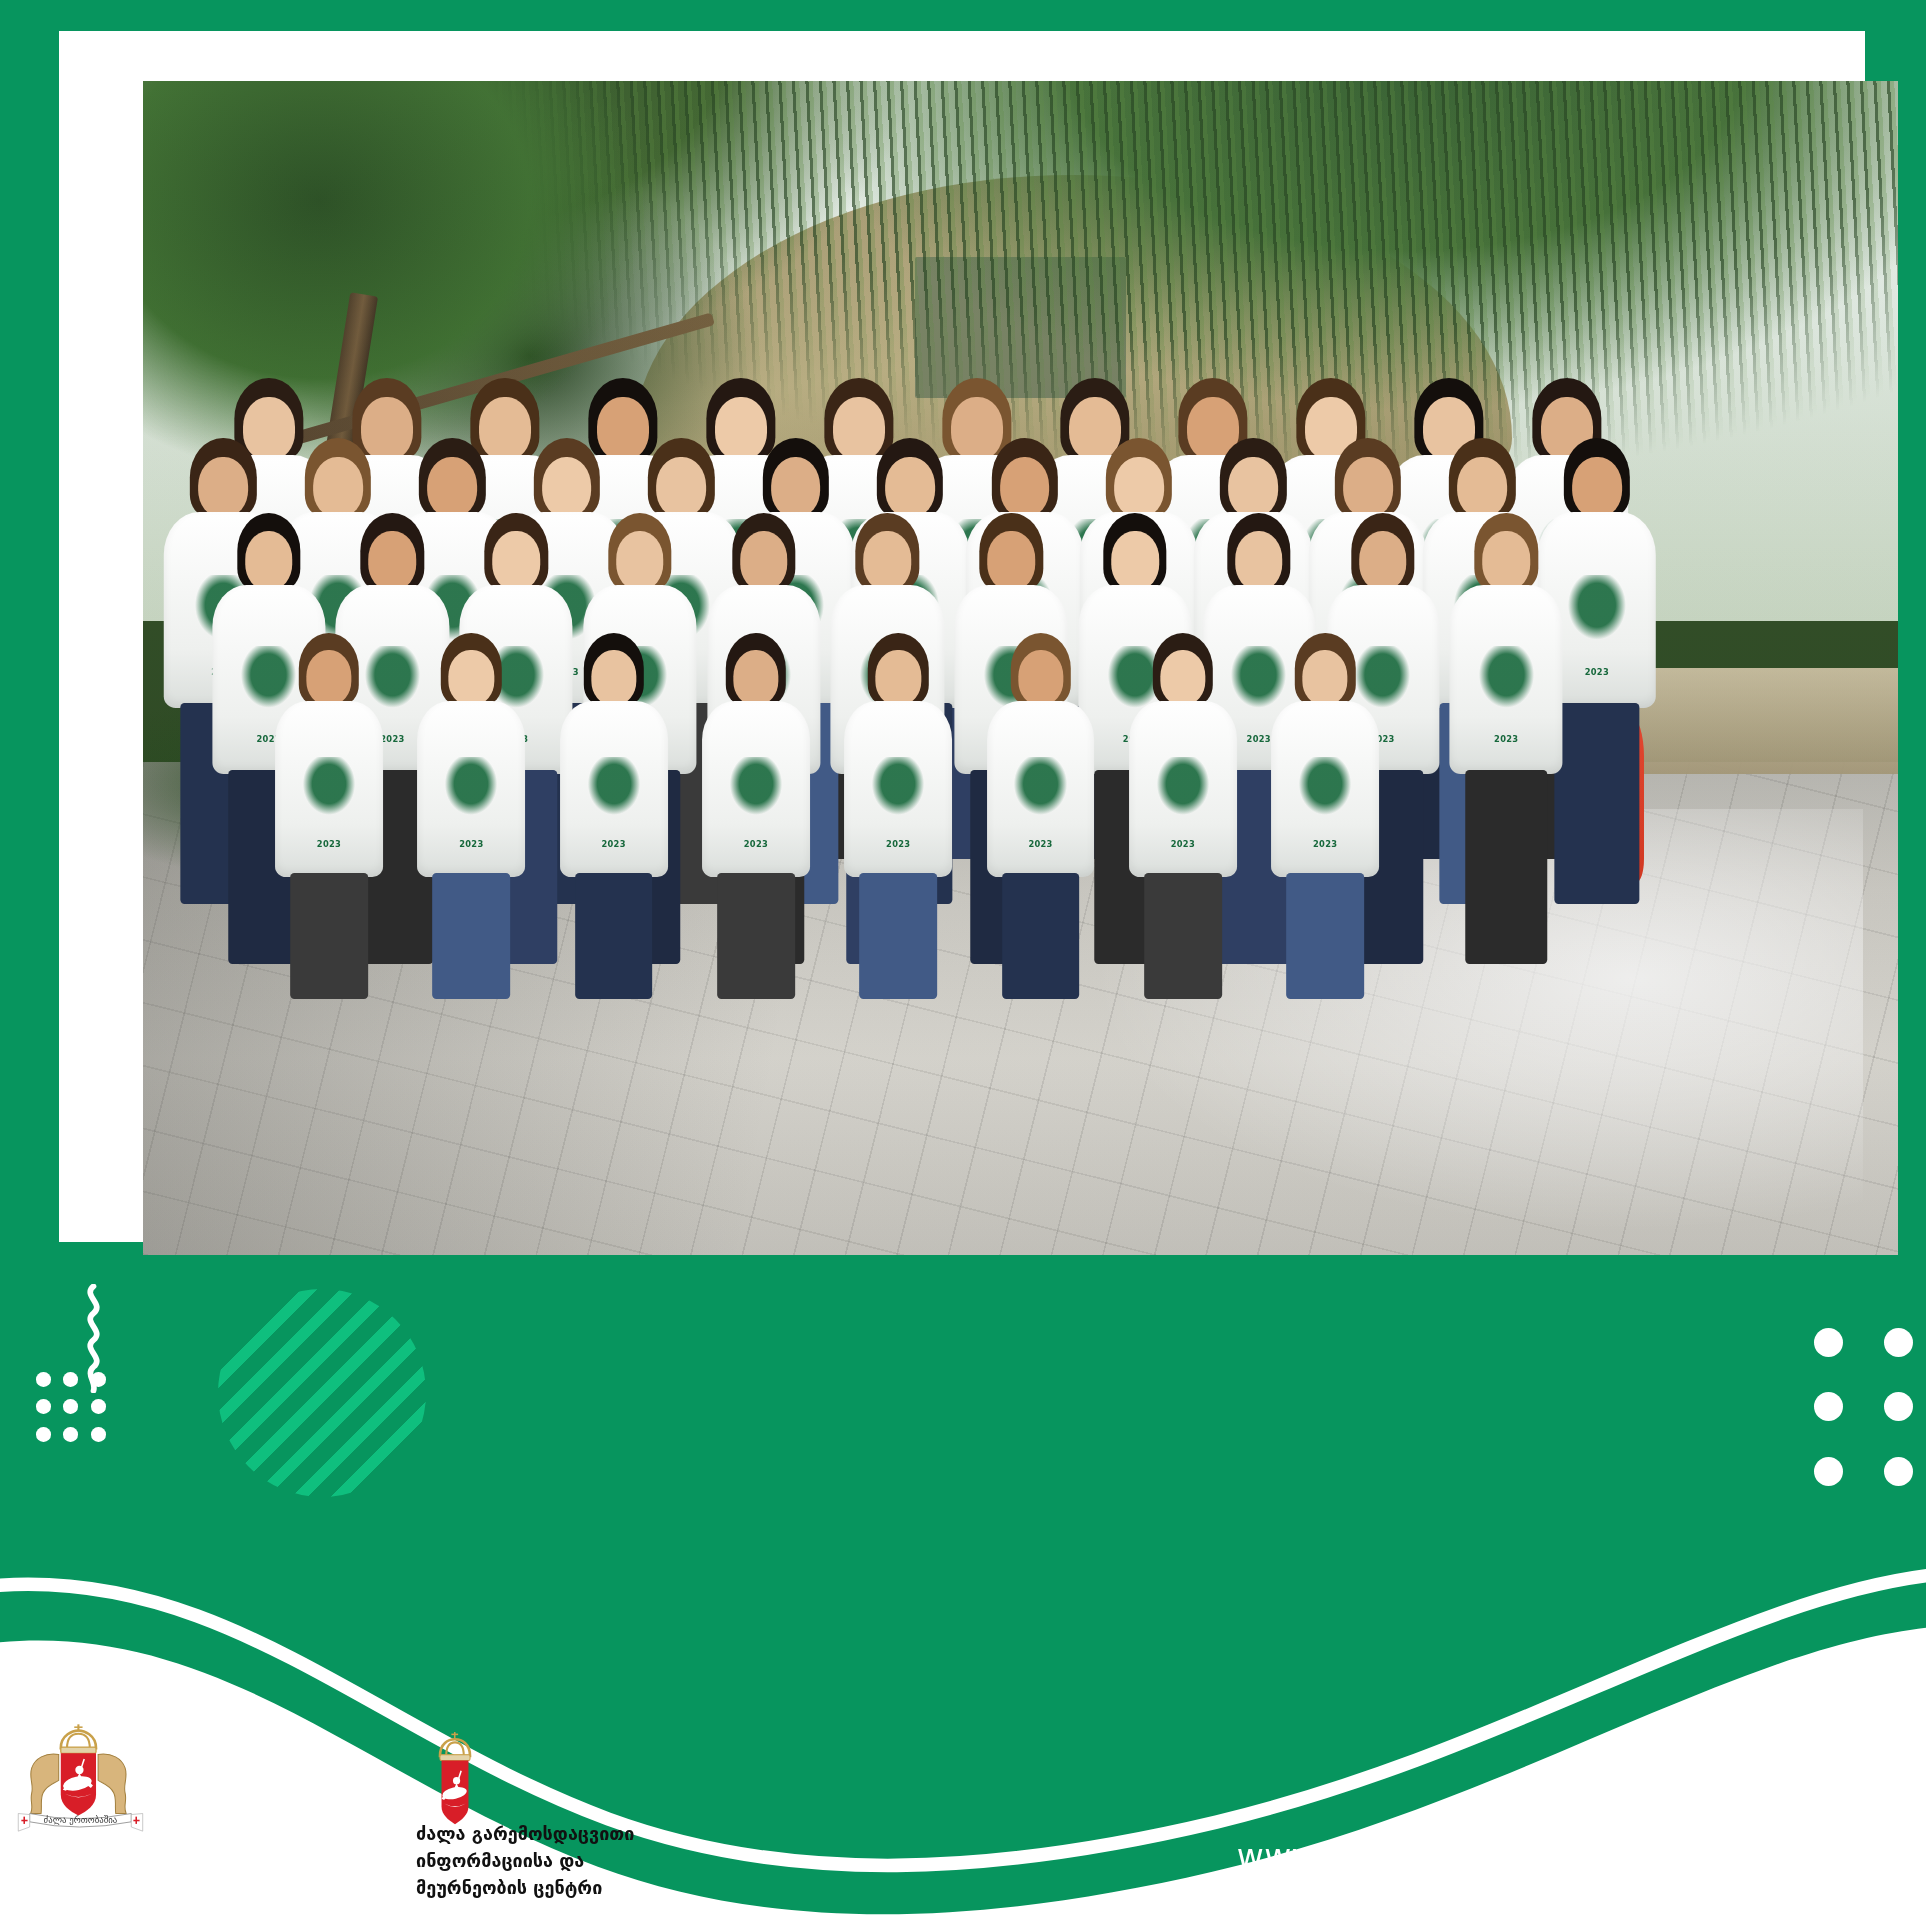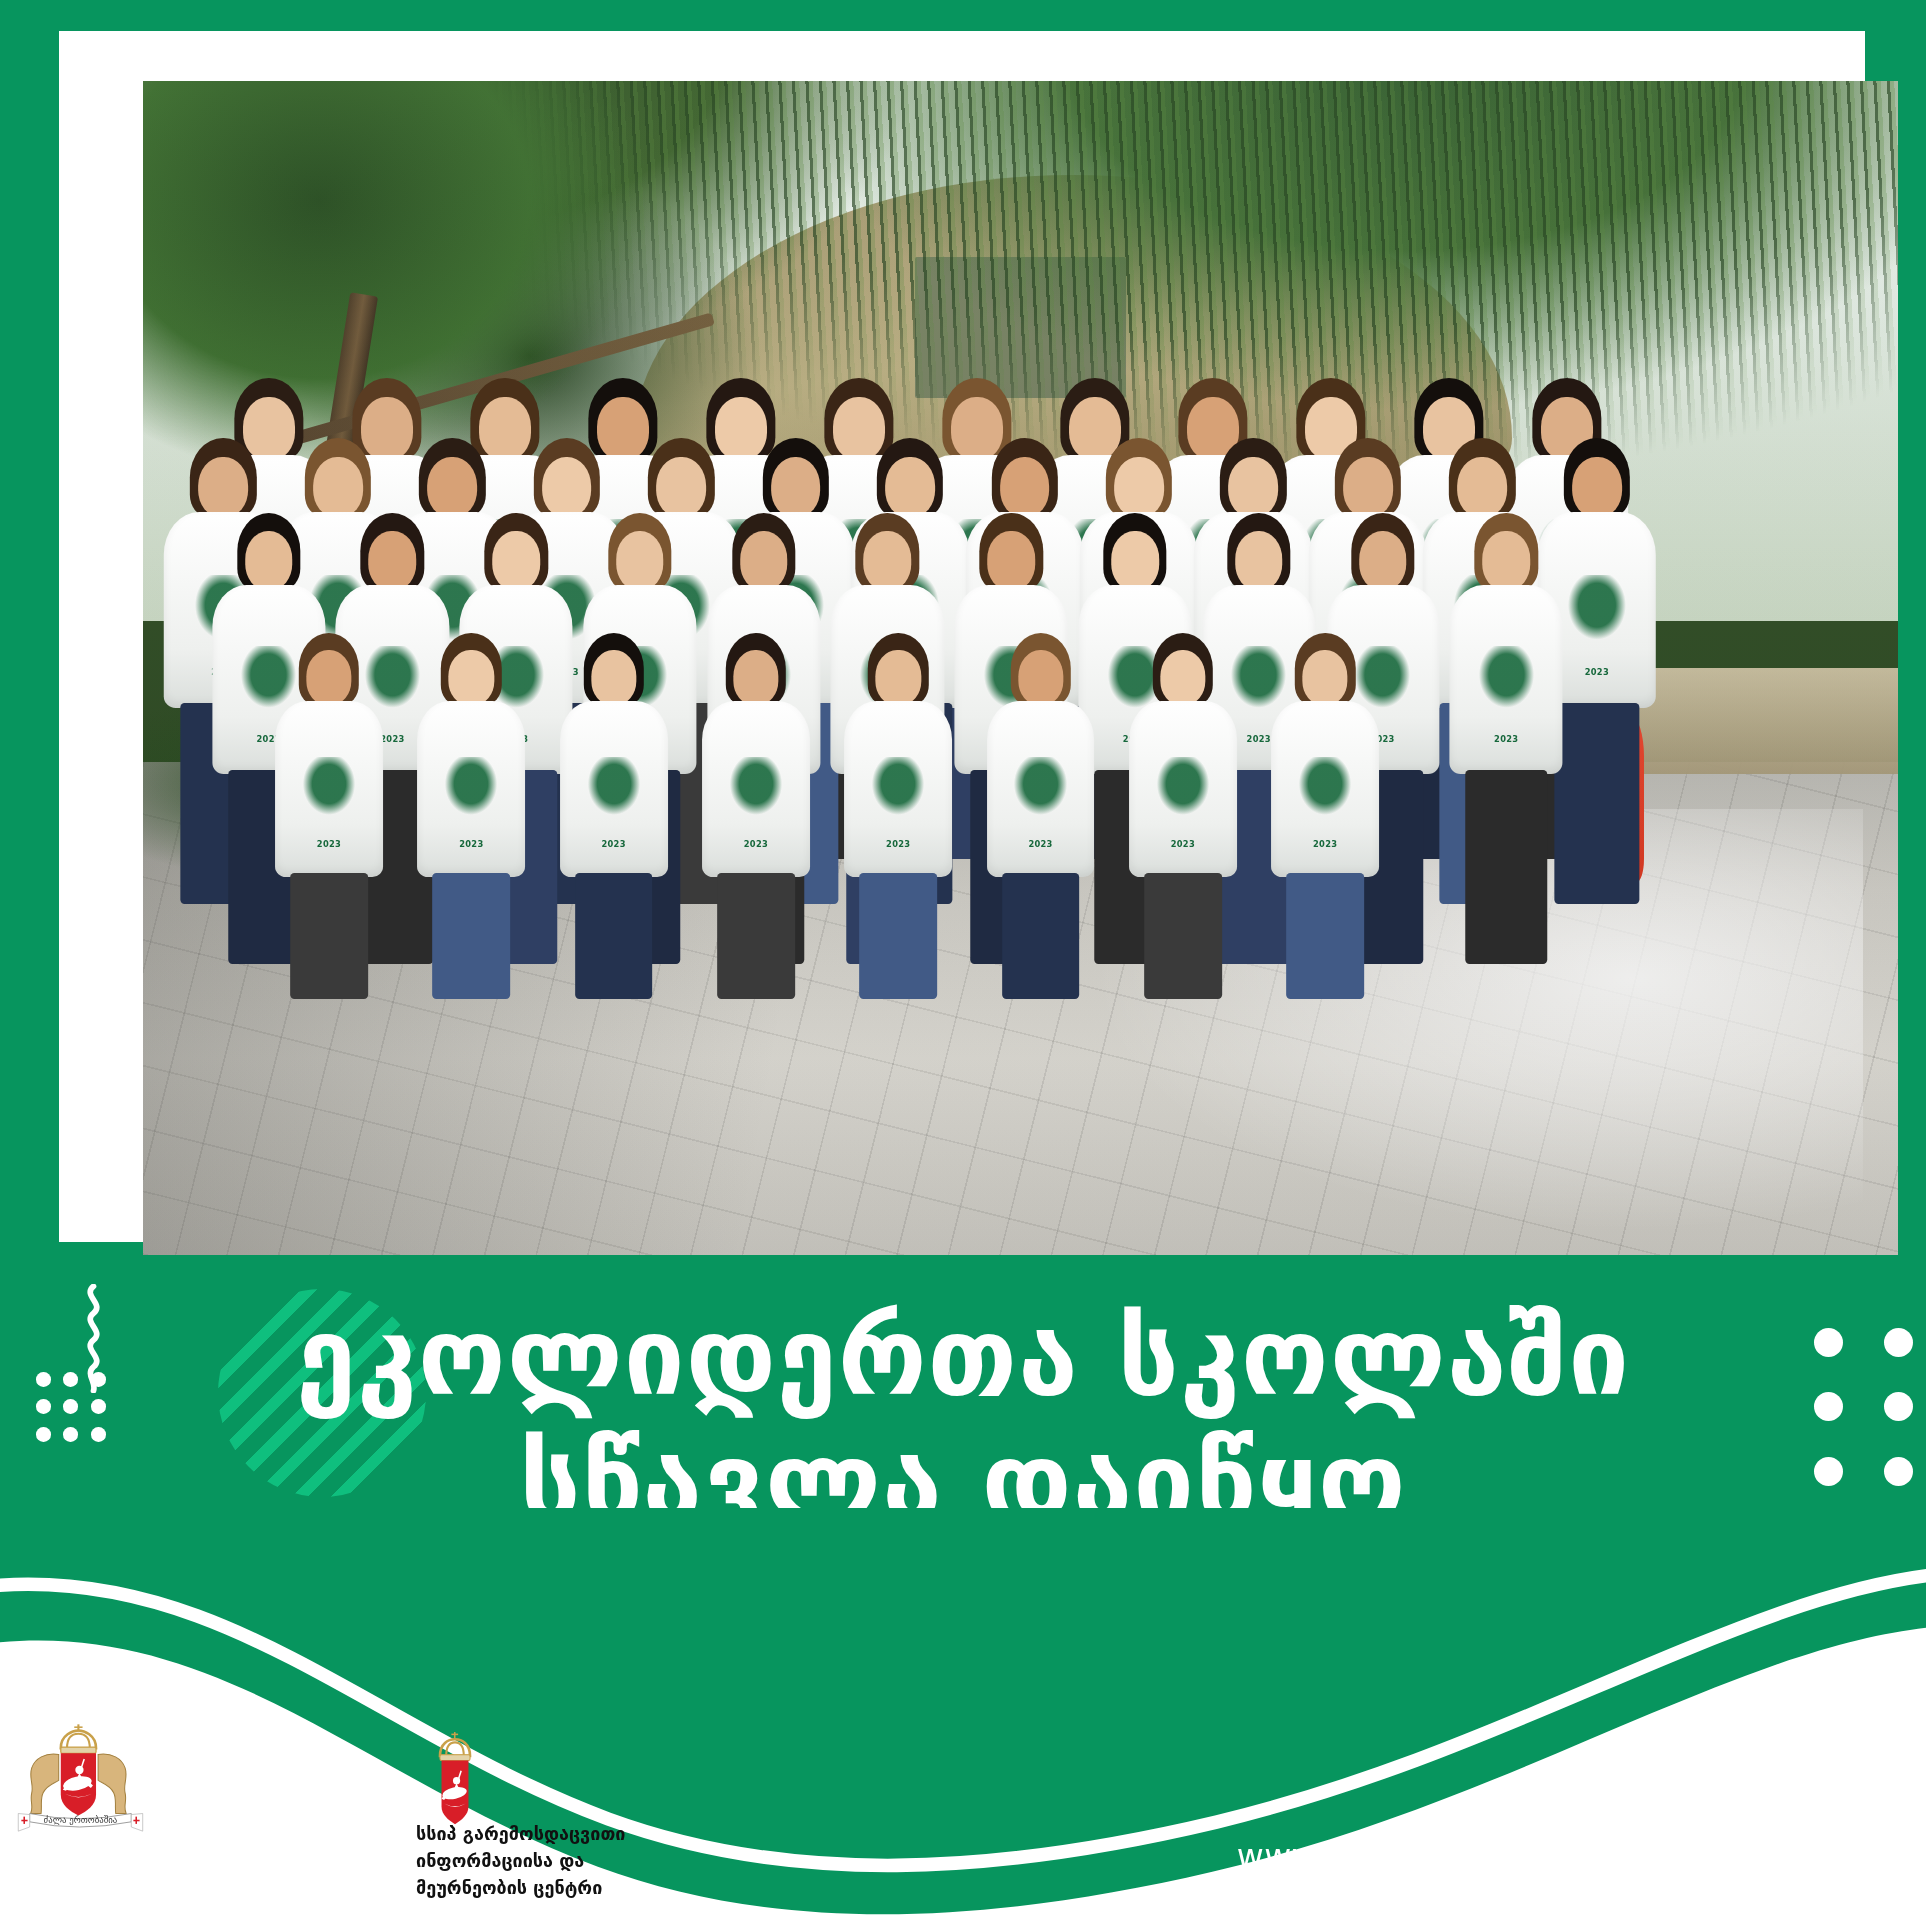--- a/index.html
+++ b/index.html
@@ -601,24 +601,20 @@
 
   <div class="dotgrid-right">
     <i></i>
       <i></i>
     <i></i>
       <i></i>
     <i></i>
       <i></i>
   </div>
 
-  <div class="title-block">
-    <div class="title-line">ეკოლიდერთა სკოლაში</div>
-    <div class="title-line">სწავლა დაიწყო</div>
-  </div>
 
   <svg class="wave" viewBox="0 0 3705 800" preserveAspectRatio="none">
     <path d="M0 0 H3705 V800 H0 Z" fill="#07955E"></path>
     <path d="M-20 260 C 420 210 700 520 1150 690 C 1500 820 1900 800 2330 700
              C 2760 600 3080 420 3420 300 C 3540 258 3640 236 3725 228
              L 3725 820 L -20 820 Z" fill="#ffffff"></path>
     <path d="M-20 150 C 430 110 720 430 1170 598 C 1520 726 1910 706 2340 604
              C 2770 500 3090 320 3430 200 C 3550 158 3650 136 3725 128" fill="none" stroke="#ffffff" stroke-width="26"></path>
   </svg>
 
@@ -679,21 +675,21 @@
       <path d="M56 120 l-7 11 l5 2 l7 -9 Z"></path>
       <circle cx="78" cy="96" r="7"></circle>
       <path d="M78 101 l-7 15 l14 0 Z"></path>
       <rect x="82" y="76" width="3" height="21" transform="rotate(18 83 87)"></rect>
       <path d="M54 140 q21 11 42 0 q-21 13 -42 0"></path>
     </g>
   </svg>
 
 
   <div class="ctr-text">
-    <div>სსიპ გარემოსდაცვითი</div>
+    <div>ძალა გარემოსდაცვითი</div>
     <div>ინფორმაციისა და</div>
     <div>მეურნეობის ცენტრი</div>
   </div>
 
   <div class="contact">
     <span>www.eiec.gov.ge</span>
     <span>|</span>
     <span>info@eiec.gov.ge</span>
   </div>
 

